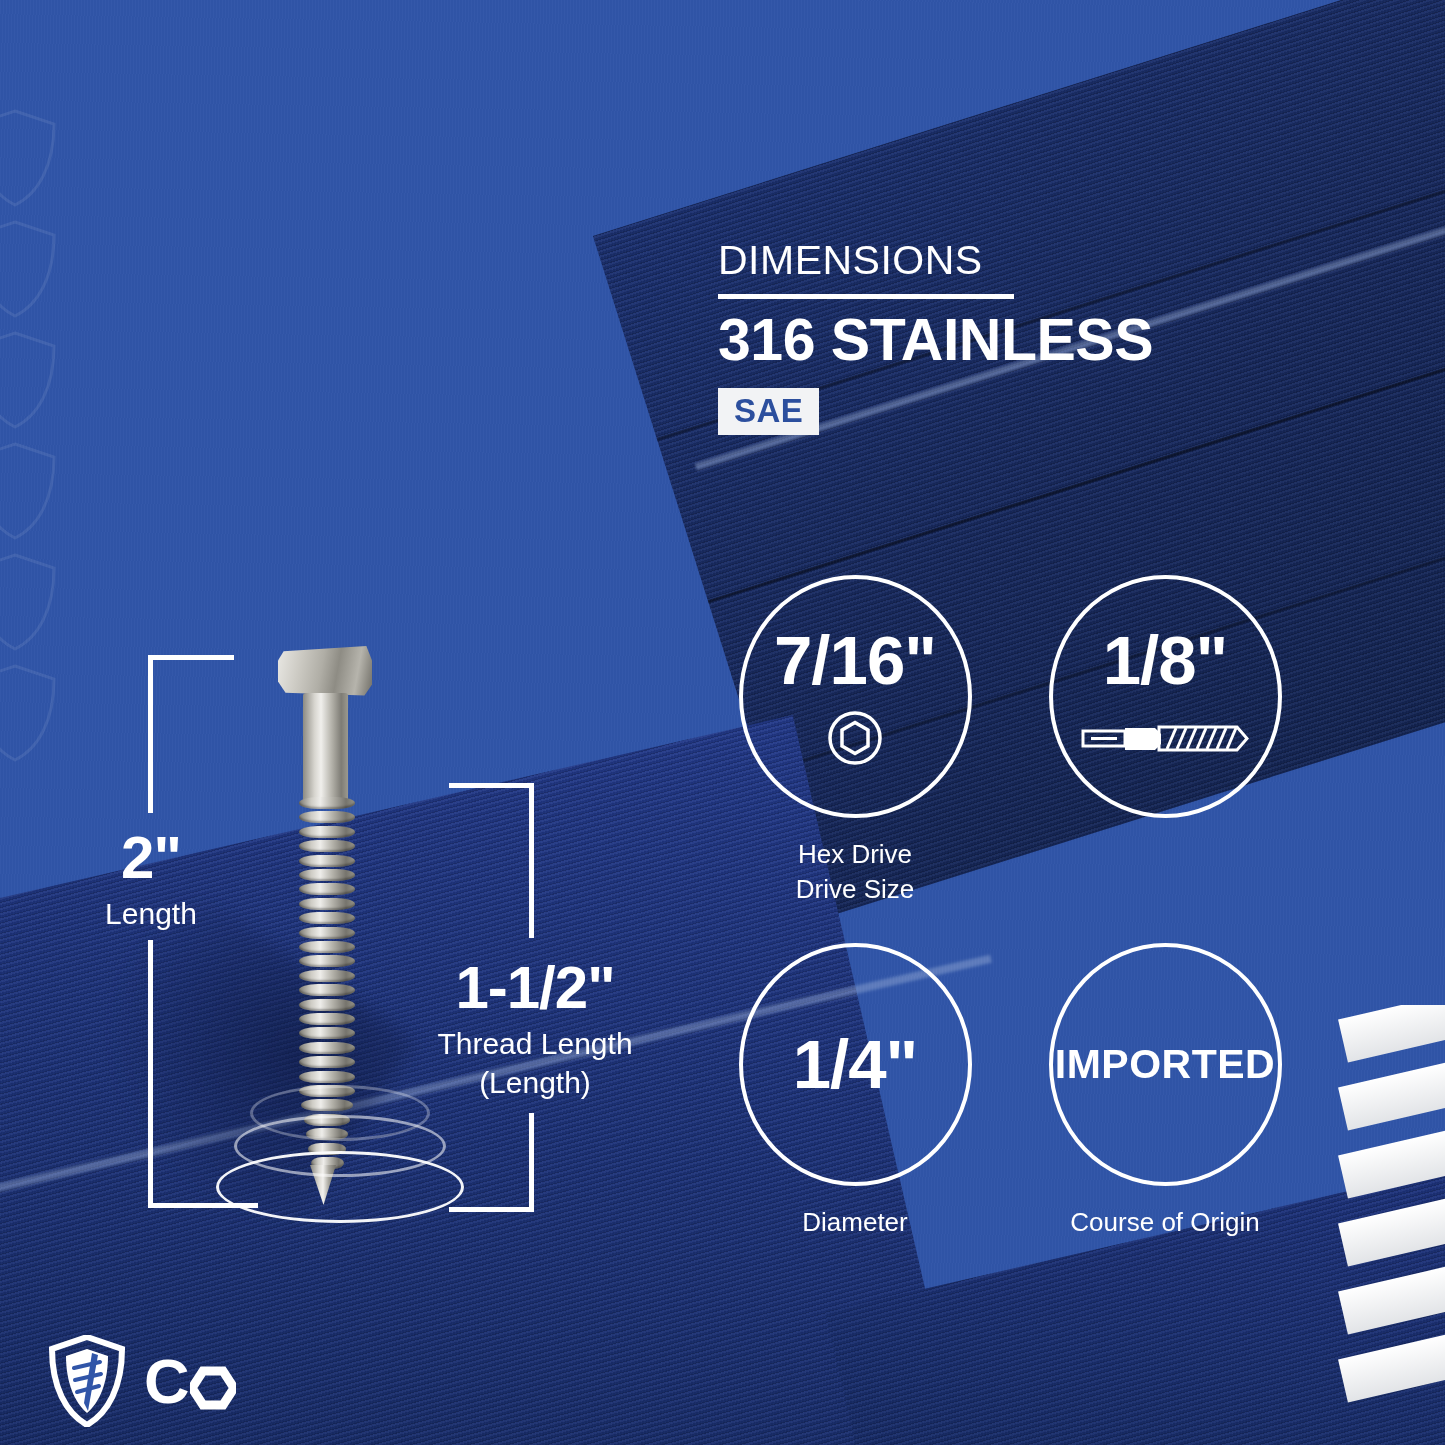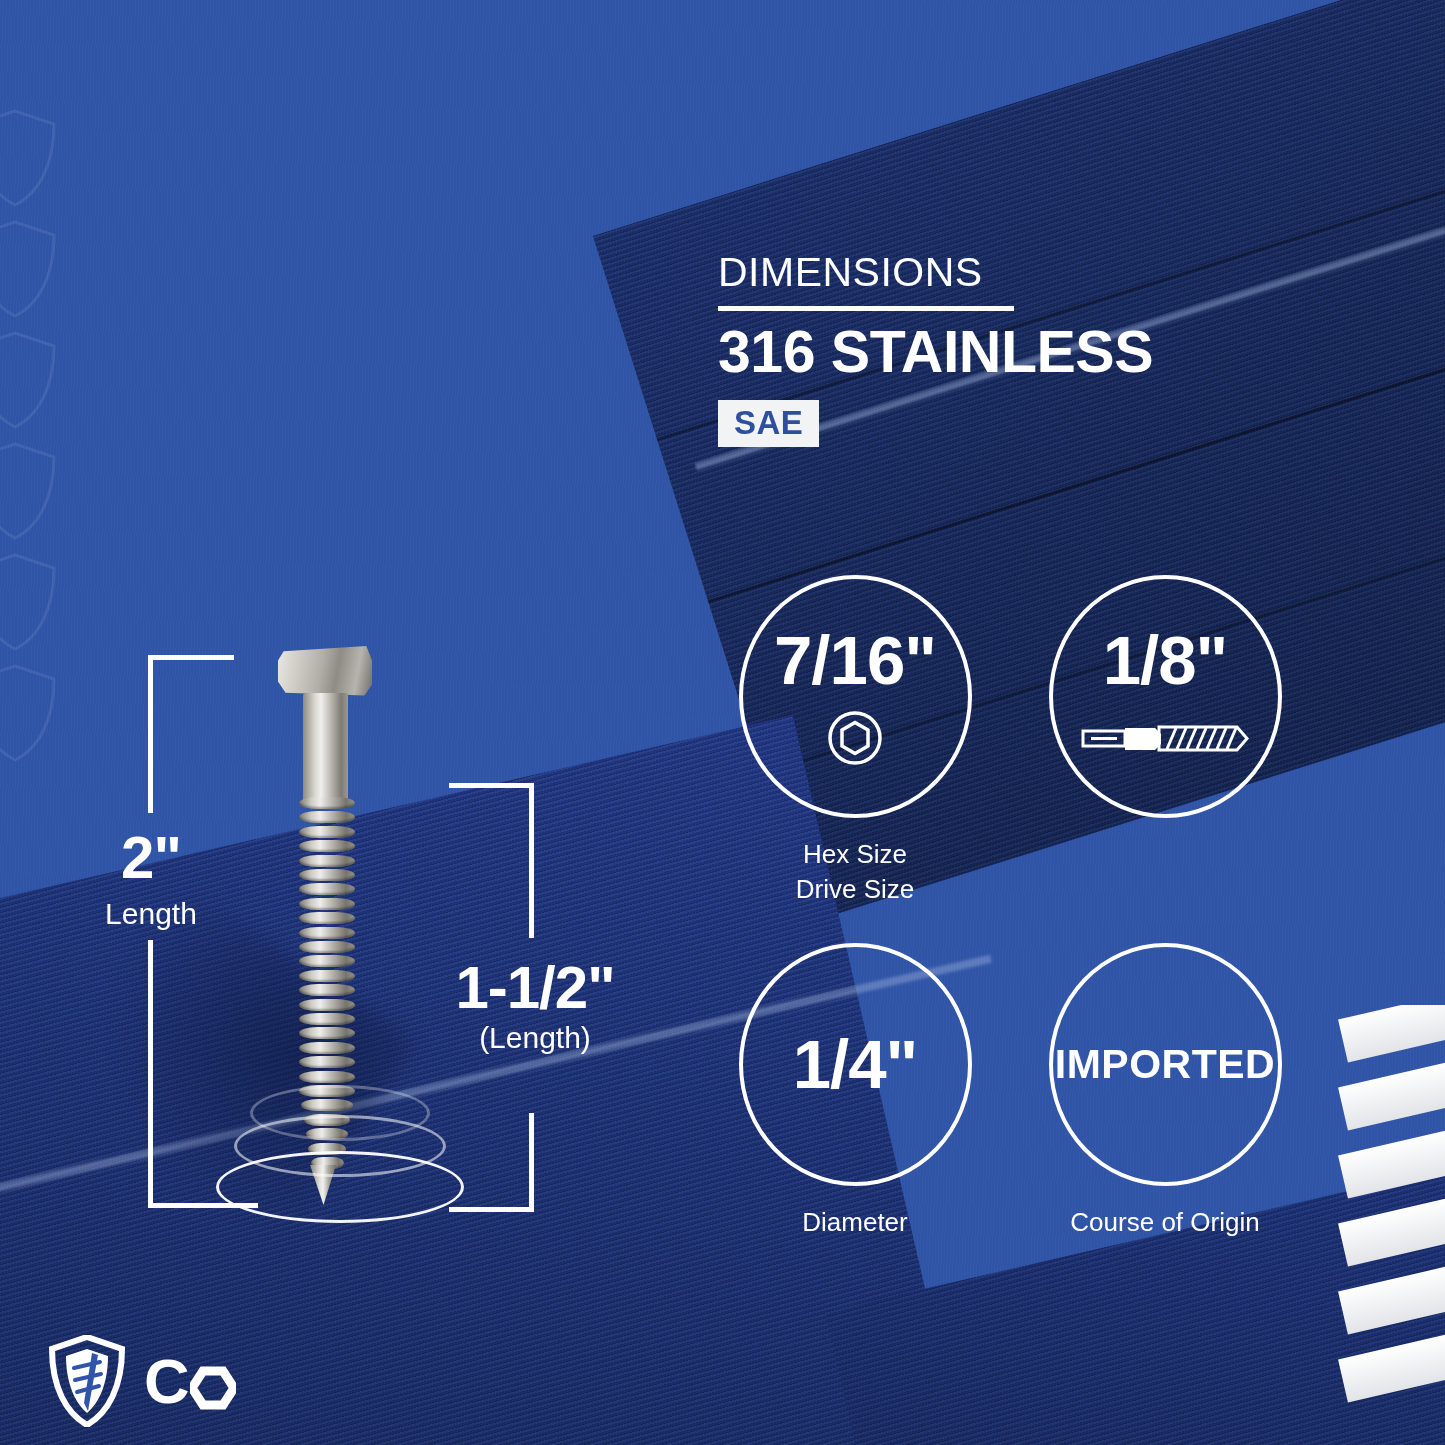--- a/index.html
+++ b/index.html
@@ -97,21 +97,21 @@
     width:150px; height:440px;
     overflow:hidden;
   }
   .stripe{
     position:absolute; left:48px; width:190px; height:44px;
     background:linear-gradient(180deg,#ffffff 0%, #e2e4e7 100%);
     transform:rotate(-13deg); transform-origin:left center;
   }
 
   
-  .header{ position:absolute; left:718px; top:252px; width:600px; }
+  .header{ position:absolute; left:718px; top:240px; width:600px; }
   .kicker{
     font-size:41px; letter-spacing:0.5px; color:#fff;
     font-weight:400; line-height:1; white-space:nowrap;
   }
   .rule{ width:296px; height:5px; background:#fff; margin:13px 0 10px 0; }
   .title{
     font-size:59px; font-weight:bold; color:#fff;
     line-height:1.07; letter-spacing:-0.5px; white-space:nowrap;
   }
   .sae{
@@ -273,21 +273,21 @@
           <div class="circle">
             <div class="val">7/16"</div>
             <div class="glyph">
               <svg width="58" height="58" viewBox="0 0 58 58">
                 <circle cx="29" cy="29" r="25" fill="none" stroke="#fff" stroke-width="3.5"></circle>
                 <polygon points="16,21 29,13.5 42,21 42,37 29,44.5 16,37" fill="none" stroke="#fff" stroke-width="3.5"></polygon>
               </svg>
             </div>
           </div>
           <div class="cap">
-            <div>Hex Size</div>
+            <div>Hex Drive</div>
             <div>Drive Size</div>
           </div>
         </div>
         <div class="badge">
           <div class="circle">
             <div class="val">1/8"</div>
             <div class="glyph">
               <svg width="168" height="40" viewBox="0 0 168 40">
                 <rect x="2" y="13" width="42" height="15" fill="none" stroke="#fff" stroke-width="3"></rect>
                 <line x1="10" y1="20.5" x2="36" y2="20.5" stroke="#fff" stroke-width="3"></line>
@@ -381,20 +381,21 @@
   </div>
 
   <div class="bracket" style="left:449px; top:783px;">
     <div class="bline" style="left:0; top:0; width:85px; height:5px;"></div>
     <div class="bline" style="left:80px; top:0; width:5px; height:155px;"></div>
     <div class="bline" style="left:80px; top:330px; width:5px; height:99px;"></div>
     <div class="bline" style="left:0; top:424px; width:85px; height:5px;"></div>
   </div>
   <div class="dimlabel" style="left:420px; top:958px; width:230px;">
     <div class="num">1-1/2"</div>
+    <div class="cap">Thread Length</div>
     <div class="cap" style="margin-top:0;">(Length)</div>
   </div>
 
   <div class="logo">
     <span class="mark">
       <svg viewBox="0 0 78 92">
         <path d="M39 2 L74 14 C74 52 60 78 39 90 C18 78 4 52 4 14 Z" fill="none" stroke="#fff" stroke-width="6"></path>
         <path d="M39 14 L60 21 C60 48 51 68 39 78 C27 68 18 48 18 21 Z" fill="#fff"></path>
         <g stroke="#3055a8" stroke-width="4" stroke-linecap="round">
           <line x1="26" y1="33" x2="52" y2="27"></line>

